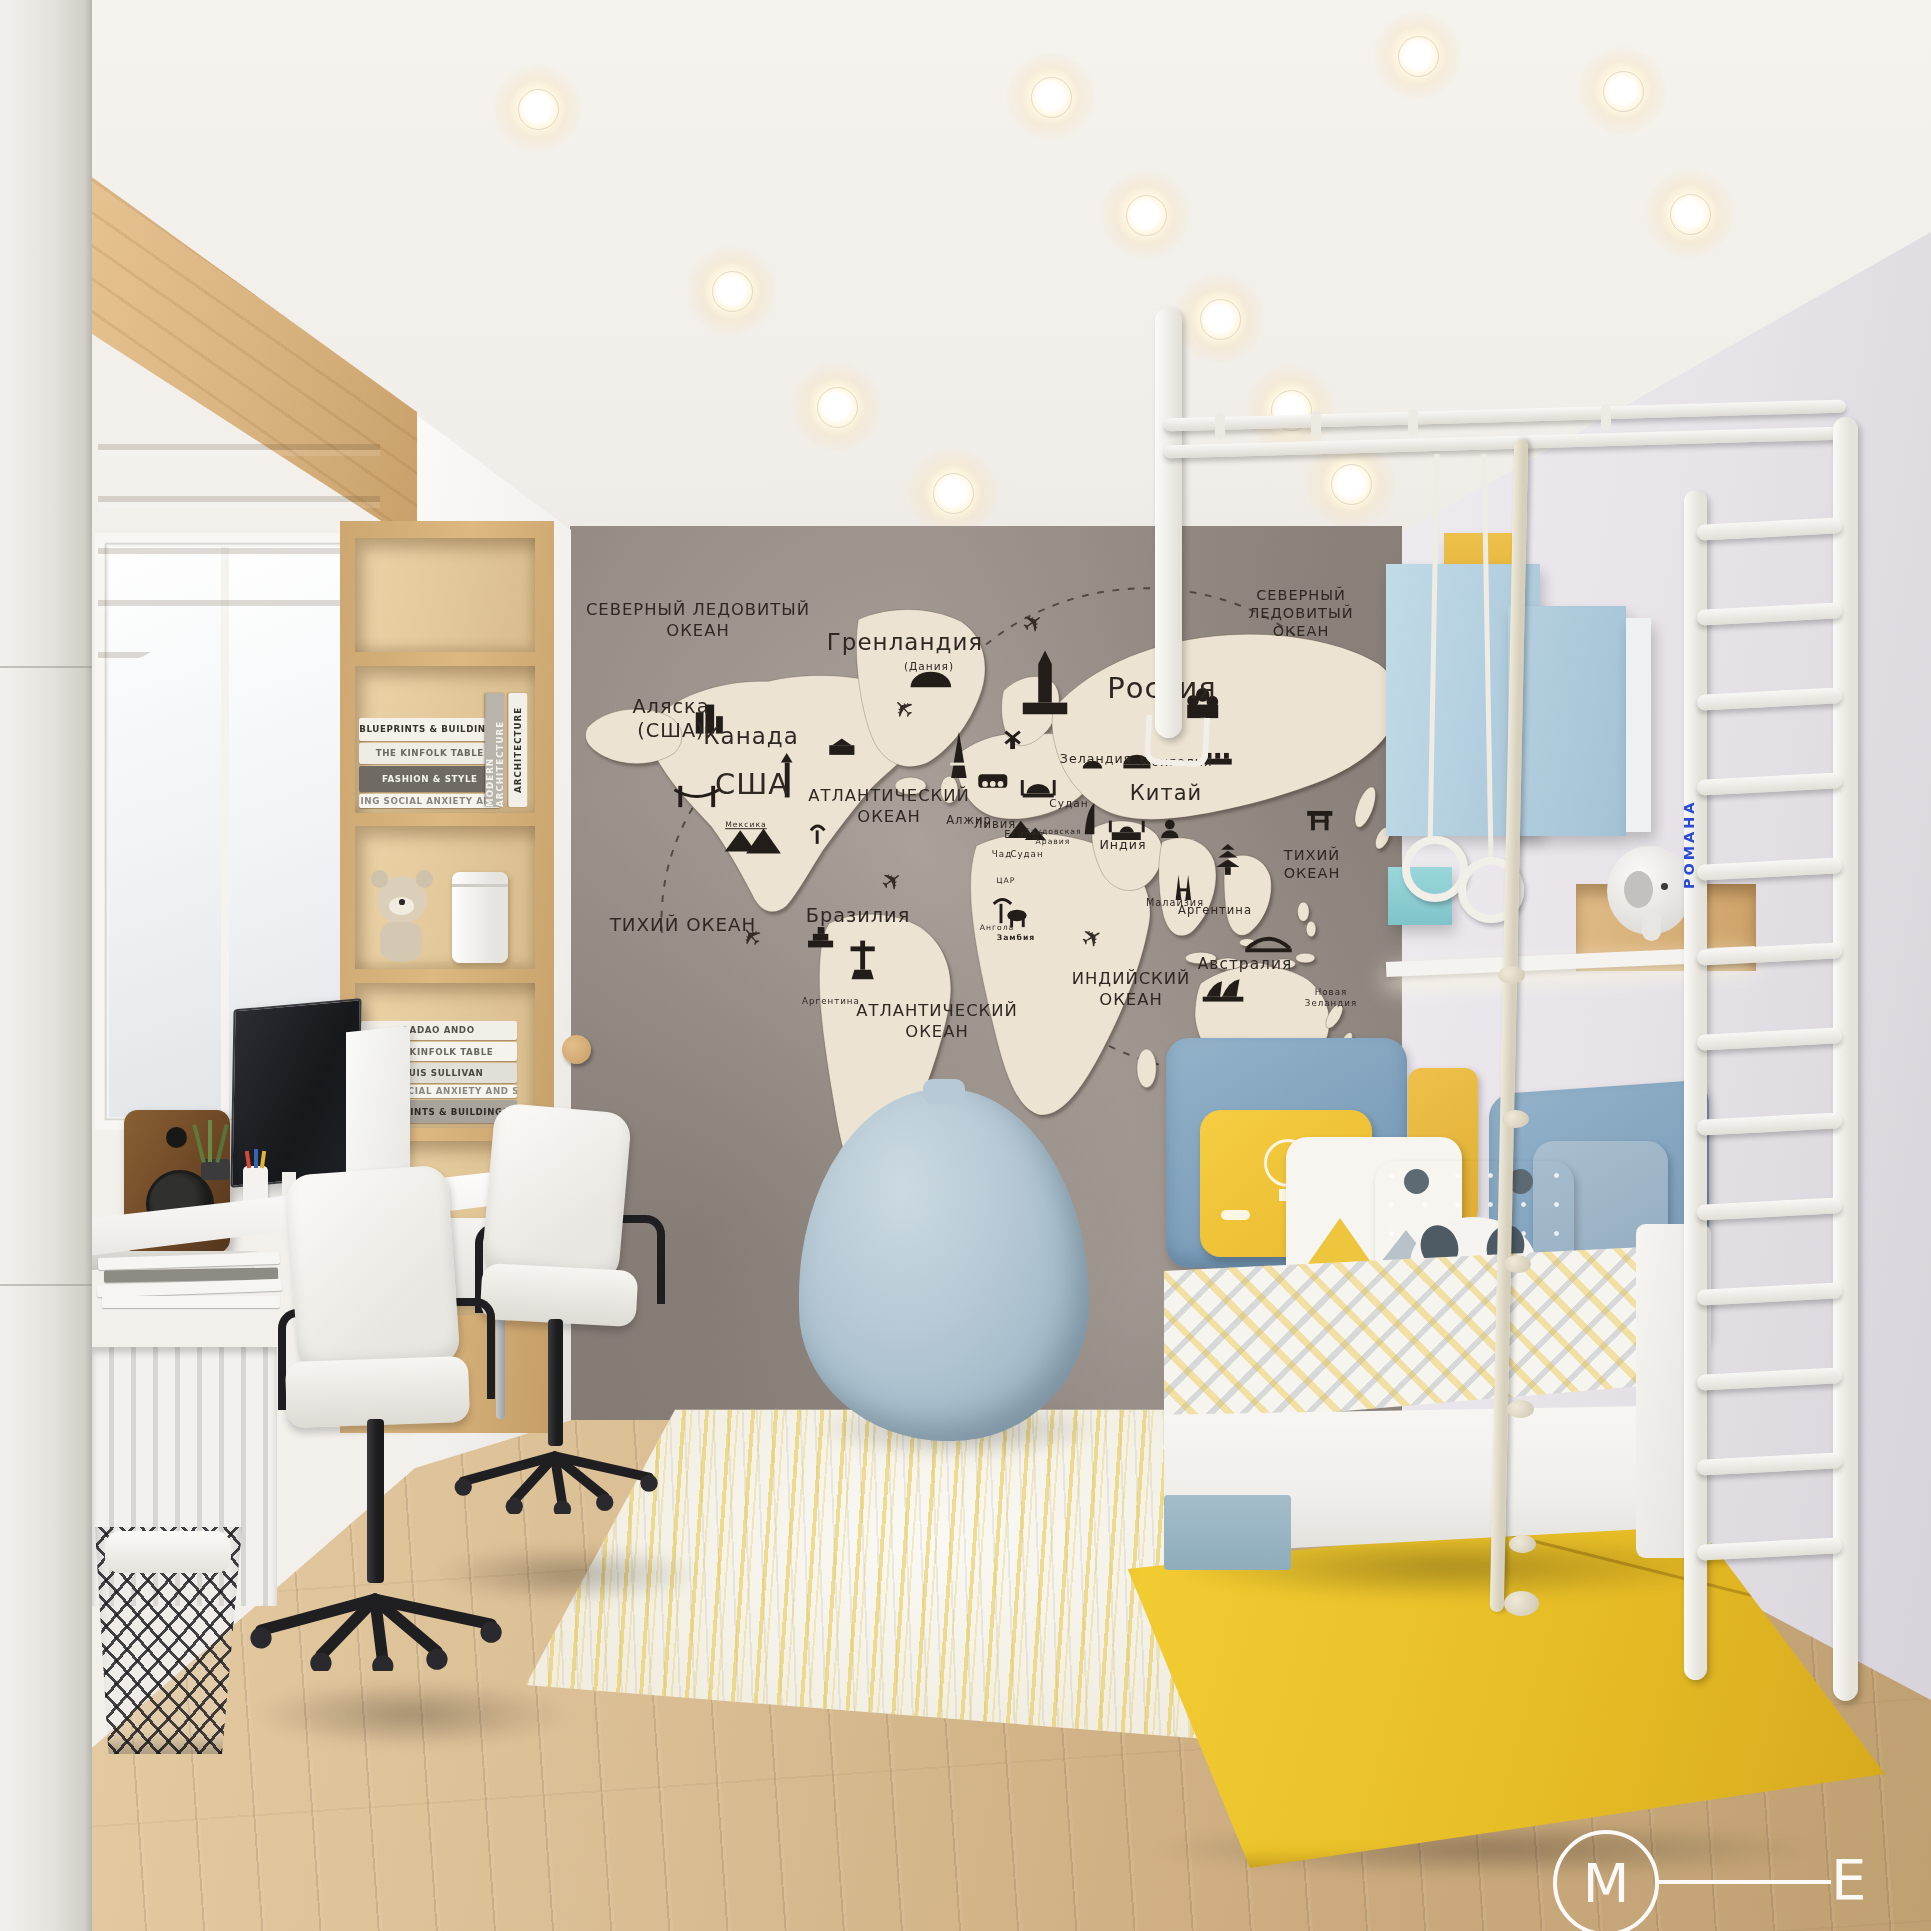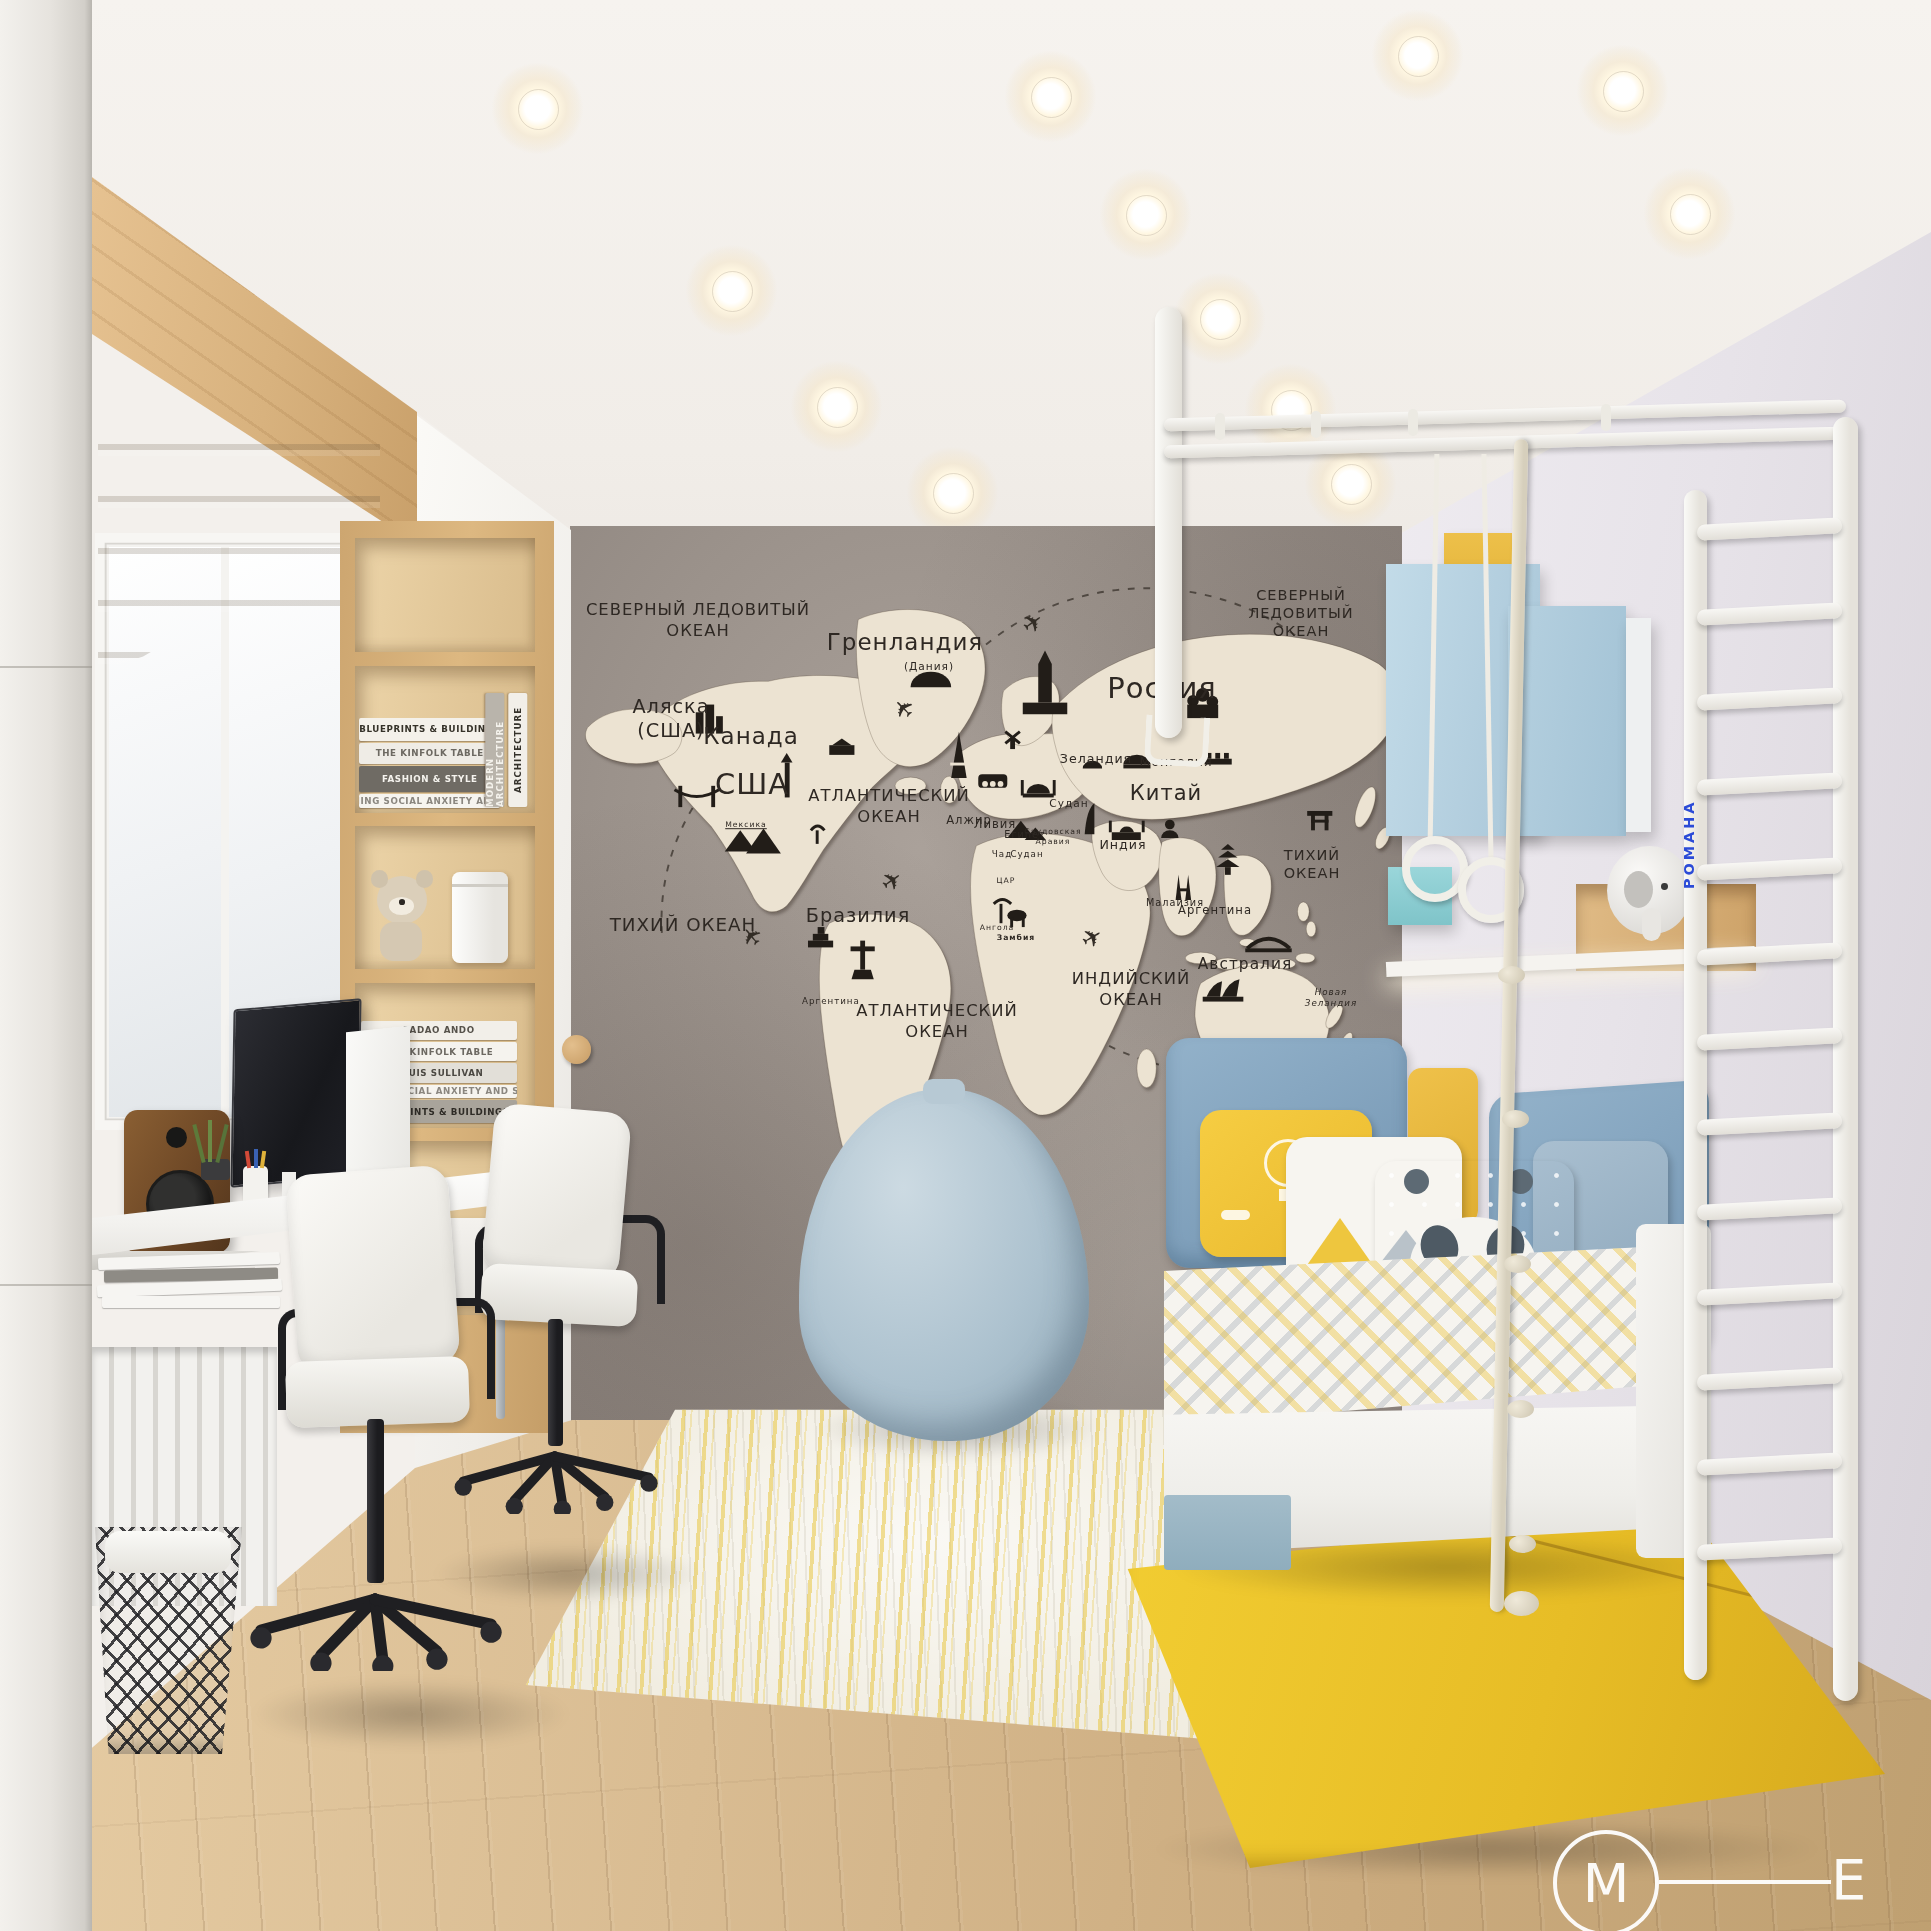--- a/index.html
+++ b/index.html
@@ -386,21 +386,21 @@
         <div class="mlabel" style="left: 446px; top: 412px; font-size: 7.7px; font-weight: bold;">Замбия</div>
         <div class="mlabel" style="left: 483px; top: 311px; font-size: 7.7px;">Саудовская
 Аравия</div>
         <div class="mlabel" style="left: 553px; top: 319px; font-size: 12.6px;">Индия</div>
         <div class="mlabel" style="left: 605px; top: 377px; font-size: 9.7px;">Малайзия</div>
         <div class="mlabel" style="left: 645px; top: 384px; font-size: 11.6px;">Аргентина</div>
         <div class="mlabel" style="left: 742px; top: 338px; font-size: 14.5px;">ТИХИЙ ОКЕАН</div>
         <div class="mlabel" style="left: 561px; top: 463px; font-size: 16.4px;">ИНДИЙСКИЙ
 ОКЕАН</div>
         <div class="mlabel" style="left: 675px; top: 439px; font-size: 15.4px;">Австралия</div>
-        <div class="mlabel" style="left: 761px; top: 472px; font-size: 8.7px; font-style: italic;">Новая Зеландия</div>
+        <div class="mlabel" style="left: 761px; top: 472px; font-size: 8.7px;">Новая Зеландия</div>
         <div class="plane" style="left: 463px; top: 97px; font-size: 25px; transform: translate(-50%, -50%) rotate(-35deg);">✈</div>
         <div class="plane" style="left: 334px; top: 182px; font-size: 25px; transform: translate(-50%, -50%) rotate(-135deg);">✈</div>
         <div class="plane" style="left: 322px; top: 355px; font-size: 25px; transform: translate(-50%, -50%) rotate(-35deg);">✈</div>
         <div class="plane" style="left: 182px; top: 410px; font-size: 25px; transform: translate(-50%, -50%) rotate(-130deg);">✈</div>
         <div class="plane" style="left: 522px; top: 412px; font-size: 25px; transform: translate(-50%, -50%) rotate(-30deg);">✈</div>
         <div class="plane" style="left: 669px; top: 538px; font-size: 25px; transform: translate(-50%, -50%) rotate(-20deg);">✈</div>
       </div>
   </div>
   <div id="left-white-wall" class="a"></div>
 

